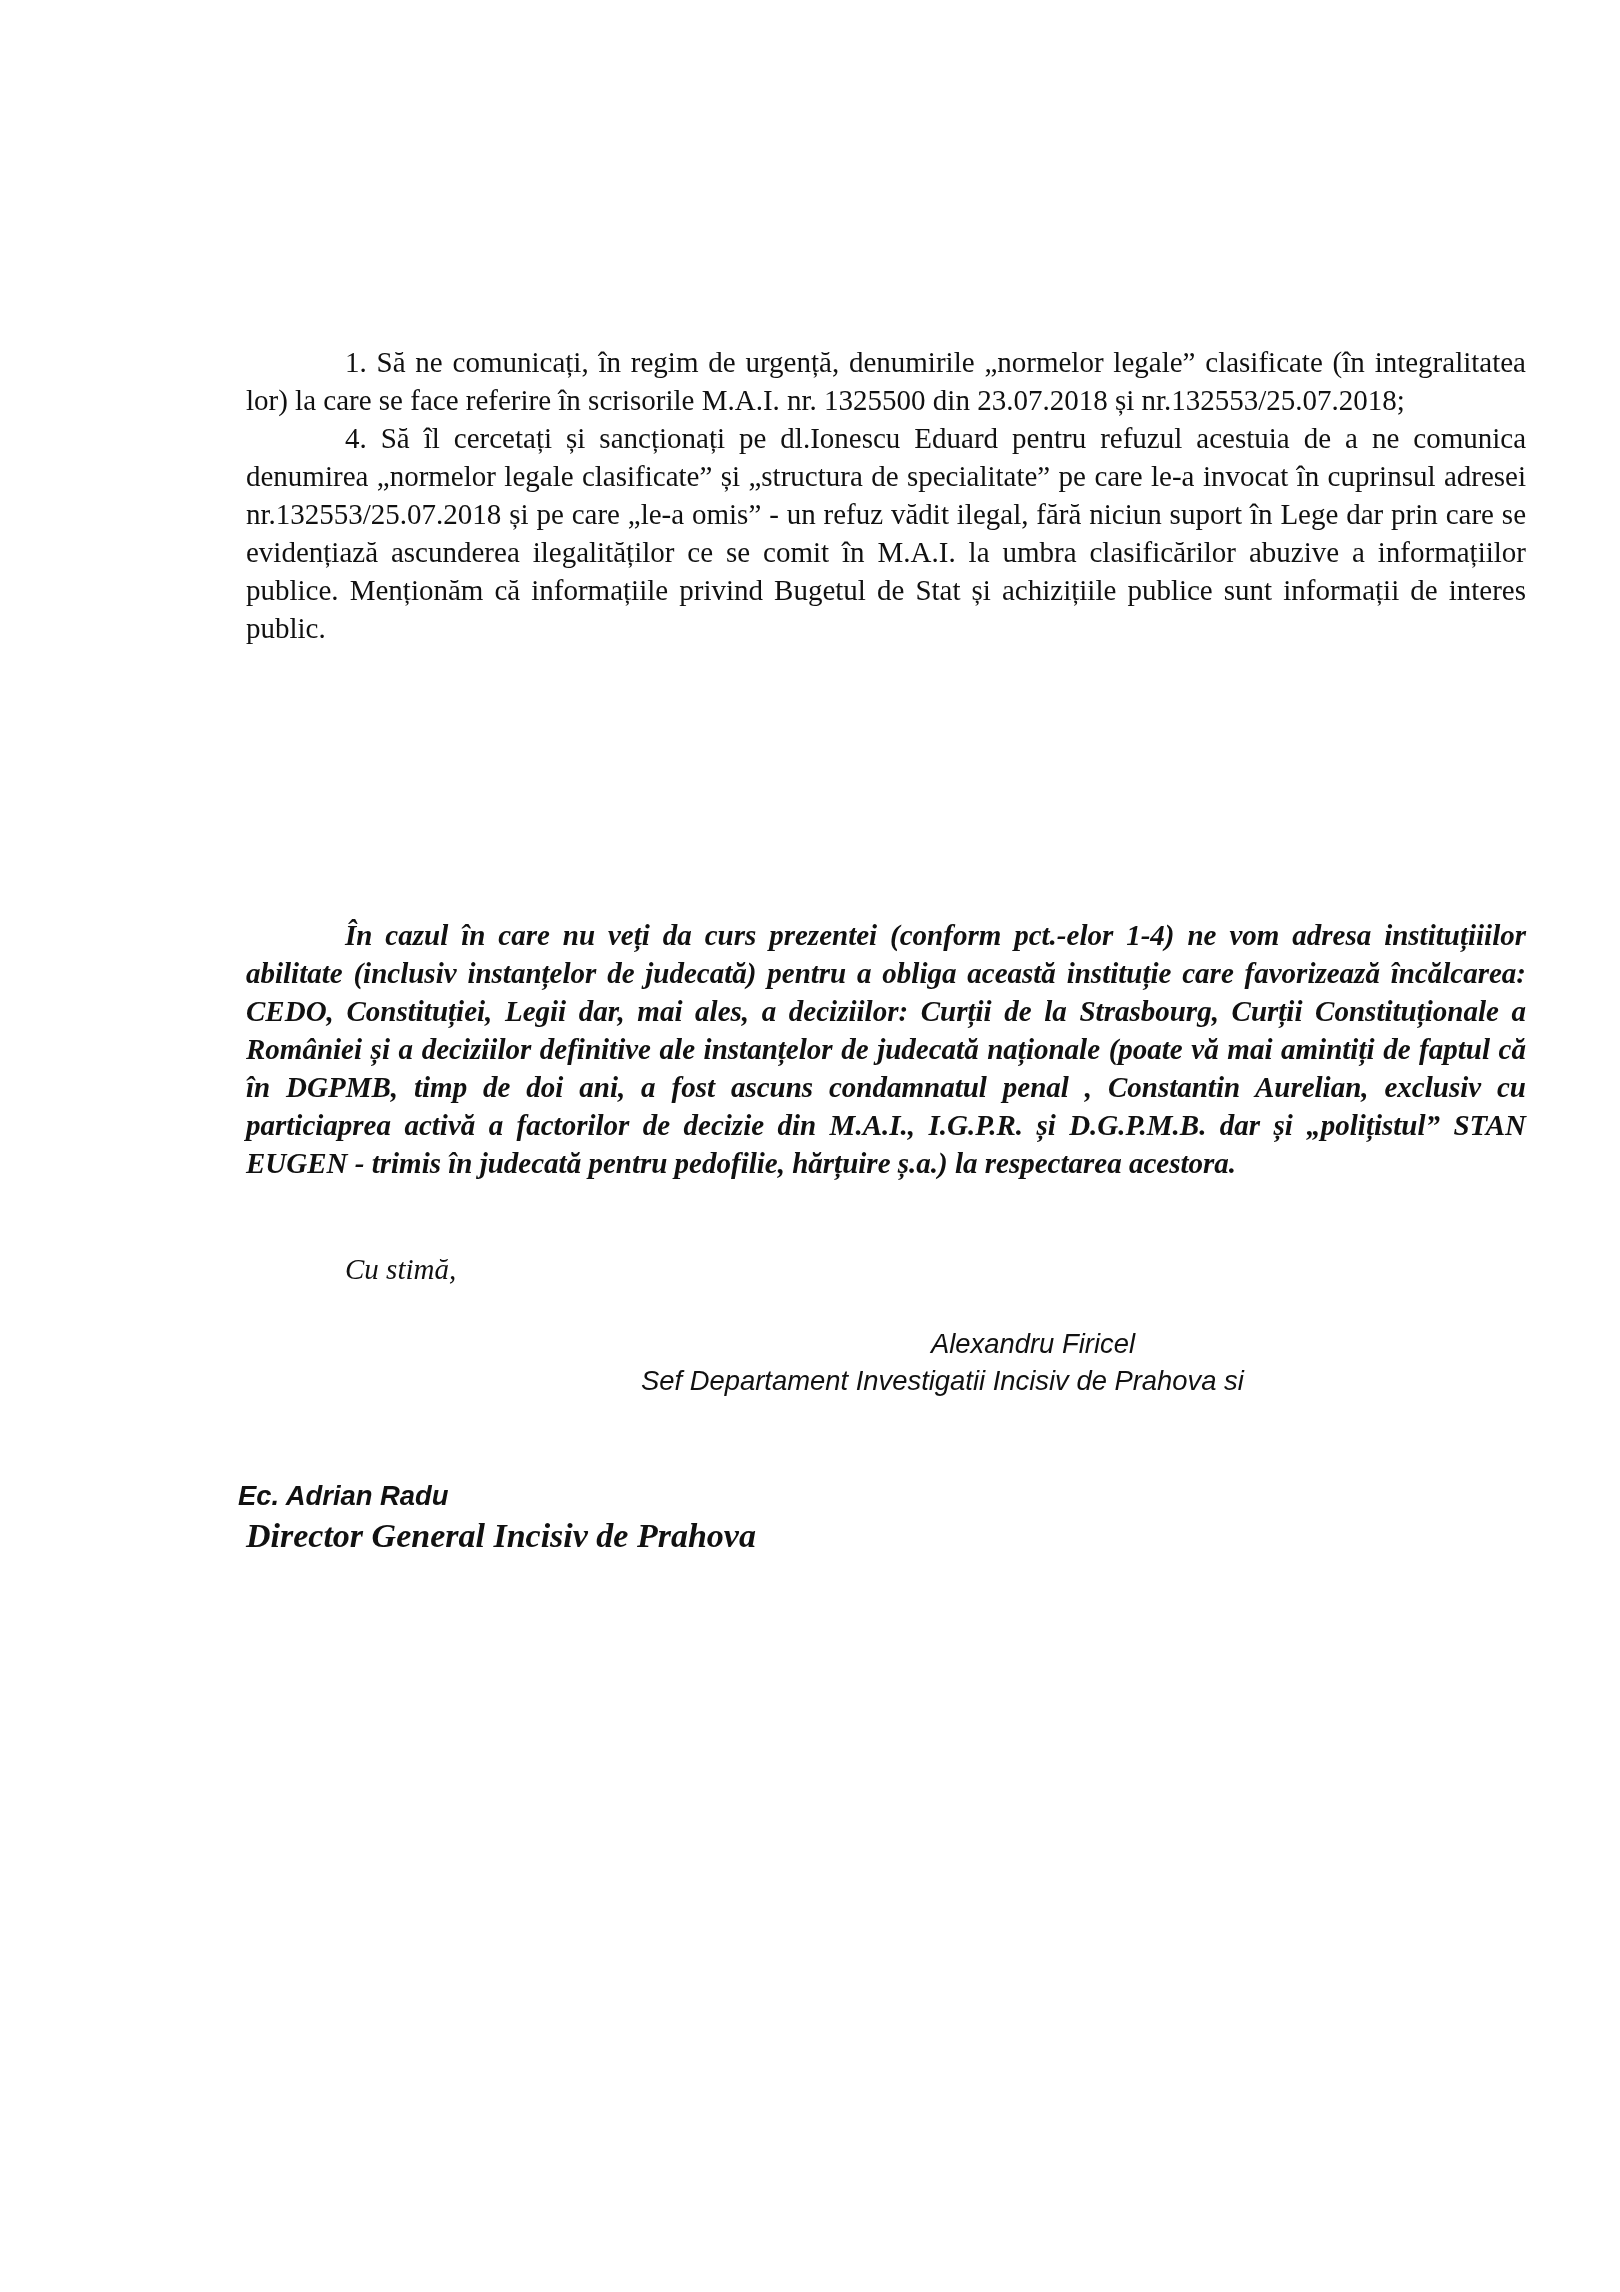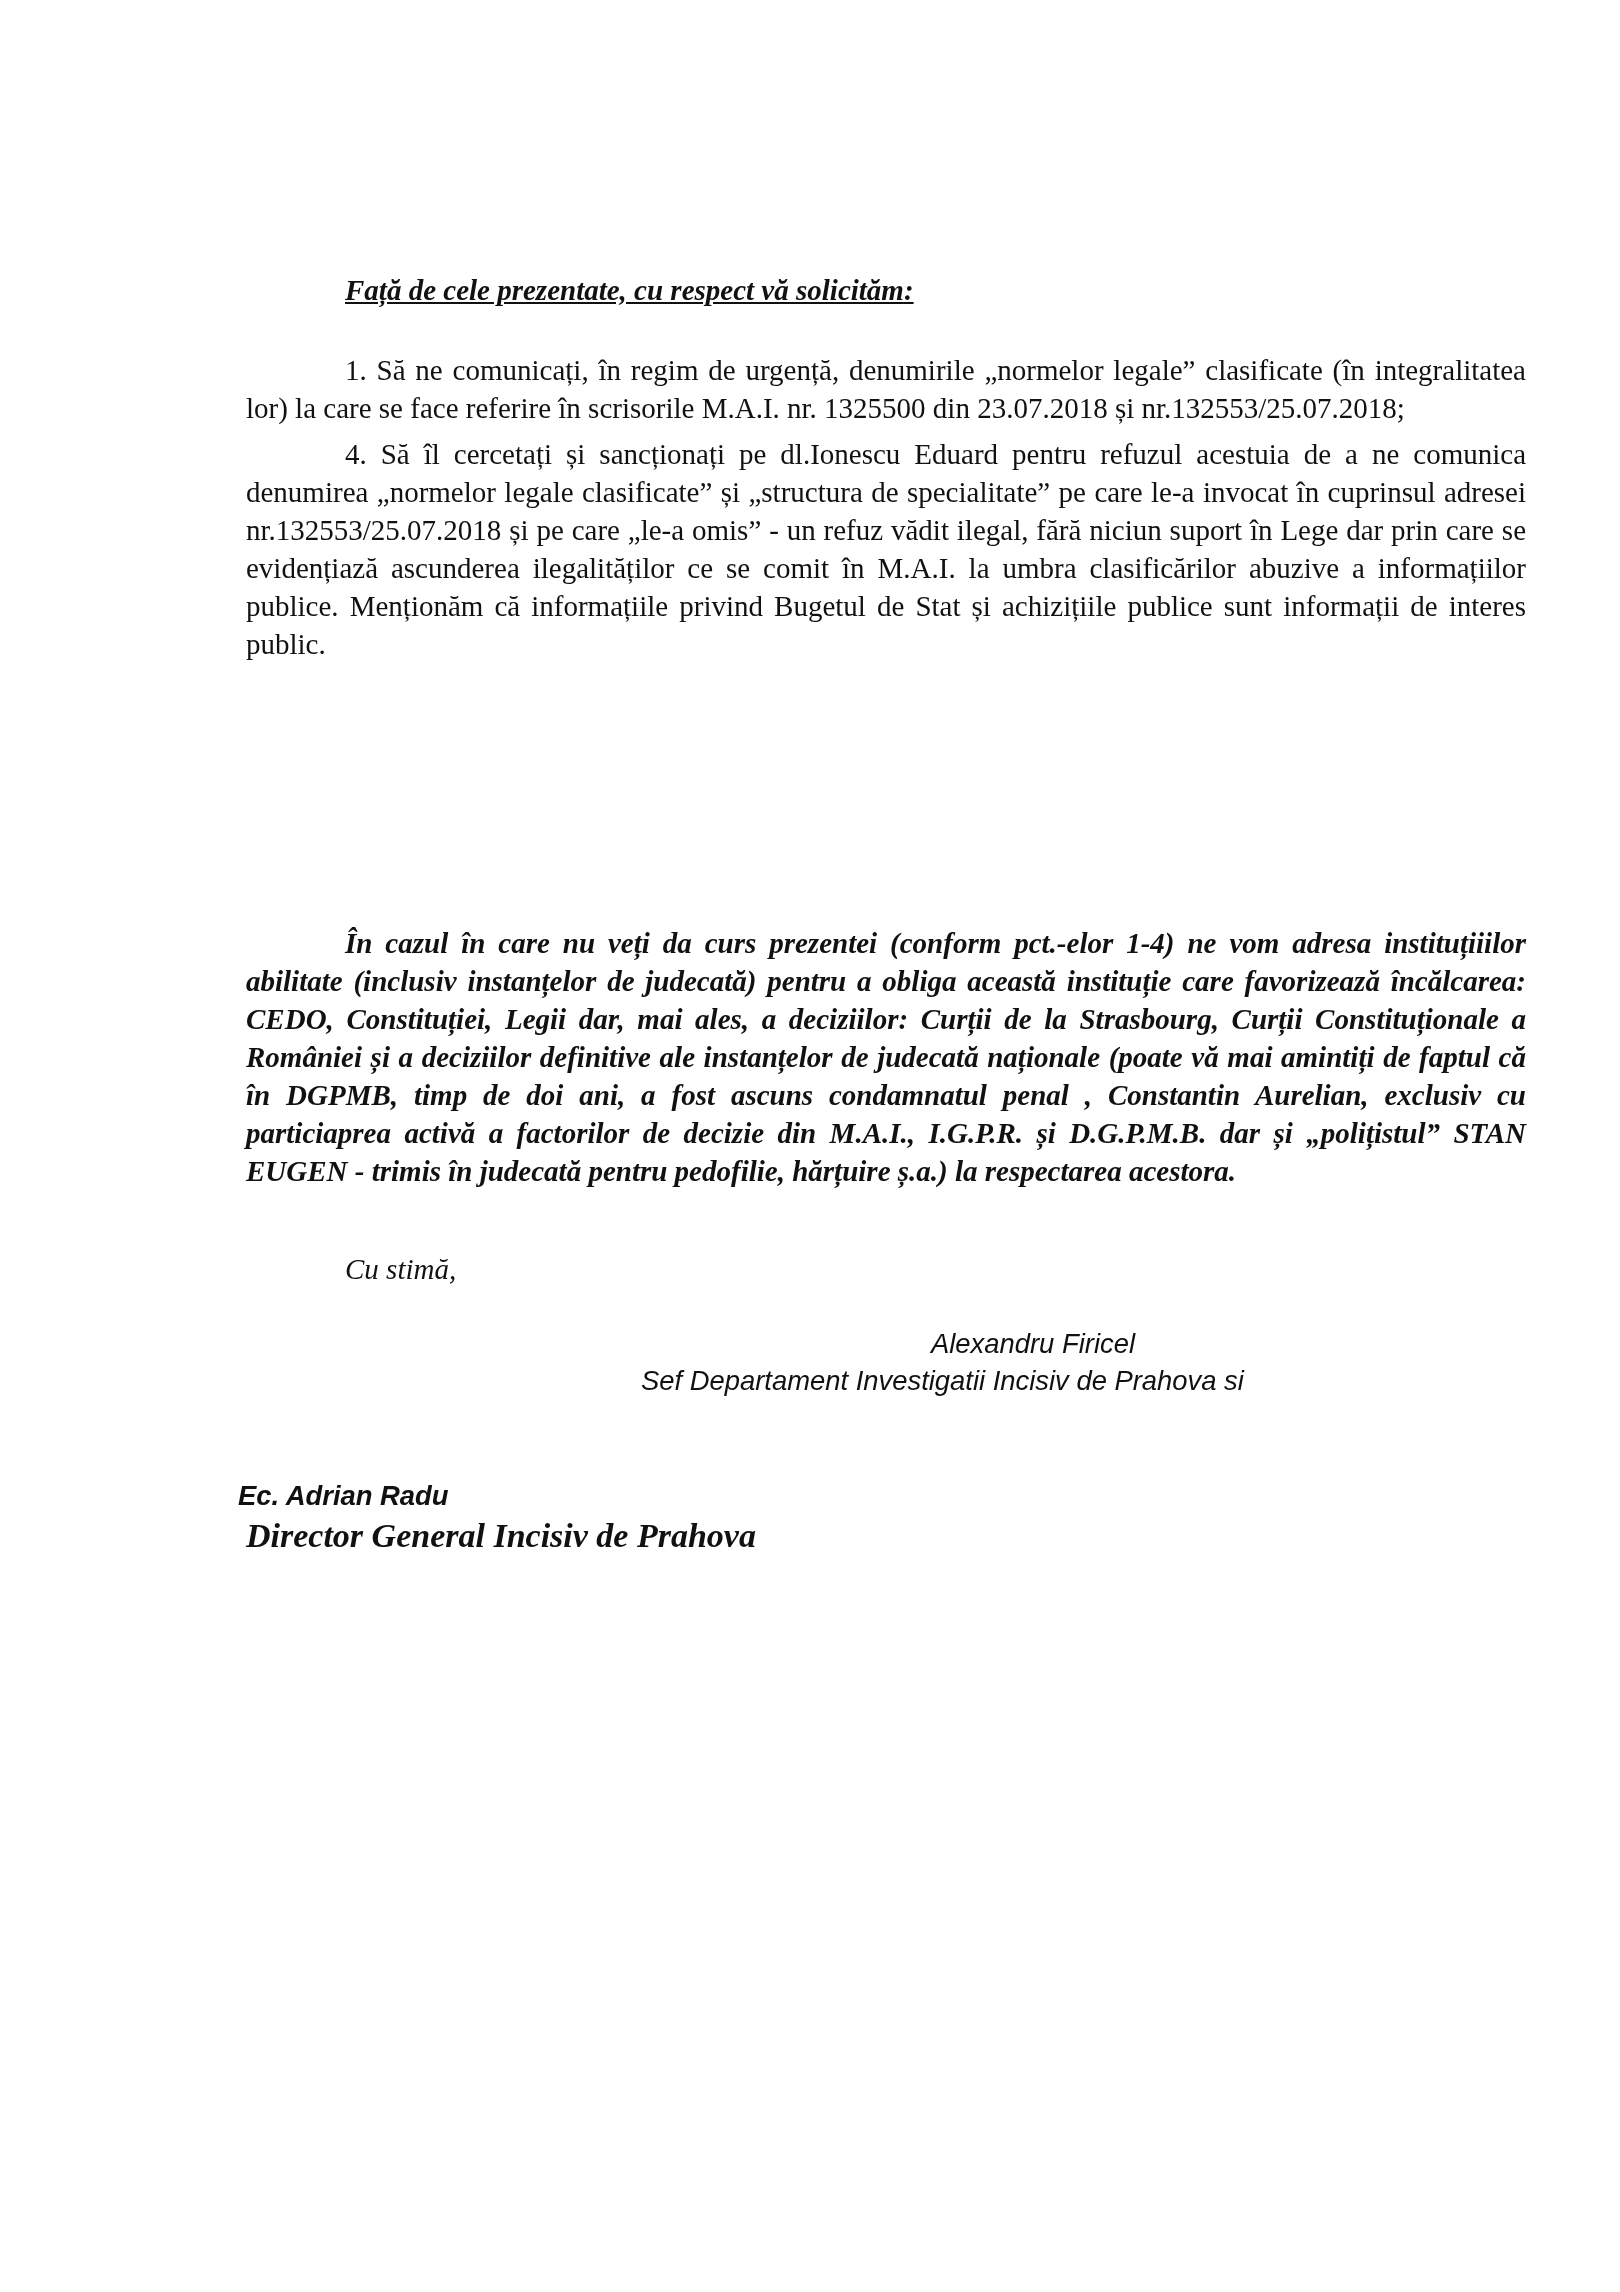--- a/index.html
+++ b/index.html
@@ -3,38 +3,37 @@
 <meta charset="utf-8">
 <style>
   html, body { margin: 0; padding: 0; background: #ffffff; }
   body { width: 1620px; height: 2293px; position: relative; color: #111; }
   .page { position: absolute; left: 0; top: 0; width: 1620px; height: 2293px; background: #fff; }
   .serif { font-family: "Liberation Serif", "DejaVu Serif", serif; font-size: 29px; }
   .text-block { position: absolute; left: 246px; width: 1280px; }
   .heading { position: absolute; left: 345px; top: 274px; font-family: "Liberation Serif", serif; font-size: 29px; font-weight: bold; font-style: italic; text-decoration: underline; }
   .heading .colon { text-decoration: none; }
   p { margin: 0; text-align: justify; line-height: 38px; }
-  .indent { text-indent: 99px; margin-top: 8px; }
+  .indent { text-indent: 99px; }
   .list { top: 343px; }
   .bold-under { font-weight: bold; text-decoration: underline; }
   sup { font-size: 14.7px; line-height: 0; vertical-align: super; }
   .closing { top: 916px; font-weight: bold; font-style: italic; }
   .closing p { line-height: 38px; }
   .cu-stima { position: absolute; left: 345px; top: 1253px; font-family: "Liberation Serif", serif; font-style: italic; font-size: 29px; }
   .sig1-name { position: absolute; left: 931px; top: 1328px; font-family: "Liberation Sans", sans-serif; font-style: italic; font-size: 27.4px; }
   .sig1-title { position: absolute; left: 641px; top: 1365px; font-family: "Liberation Sans", sans-serif; font-style: italic; font-size: 27.4px; }
   .sig2-name { position: absolute; left: 238px; top: 1480px; font-family: "Liberation Sans", sans-serif; font-style: italic; font-weight: bold; font-size: 27.4px; }
   .sig2-title { position: absolute; left: 246px; top: 1517px; font-family: Liberation Serif, serif; font-style: italic; font-weight: bold; font-size: 34px; }
 </style>
 </head>
 <body>
 
 <div class="page">
 
-  <div class="heading"><span>Față de cele prezentate, cu respect vă solicităm</span><span class="colon">:</span></div>
 
   <div class="text-block serif list">
     <p class="indent">1. Să ne comunicați, în regim de urgență, denumirile „normelor legale” clasificate (în integralitatea lor) la care se face referire în scrisorile M.A.I. nr. 1325500 din 23.07.2018 și nr.132553/25.07.2018;</p>
     <p class="indent">4. Să îl cercetați și sancționați pe dl.Ionescu Eduard pentru refuzul acestuia de a ne comunica denumirea „normelor legale clasificate” și „structura de specialitate” pe care le-a invocat în cuprinsul adresei nr.132553/25.07.2018 și pe care „le-a omis” - un refuz vădit ilegal, fără niciun suport în Lege dar prin care se evidențiază ascunderea ilegalităților ce se comit în M.A.I. la umbra clasificărilor abuzive a informațiilor publice. Menționăm că informațiile privind Bugetul de Stat și achizițiile publice sunt informații de interes public.</p>
   </div>
 
   <div class="text-block serif closing">
     <p class="indent">În cazul în care nu veți da curs prezentei (conform pct.-elor 1-4) ne vom adresa instituțiiilor abilitate (inclusiv instanțelor de judecată) pentru a obliga această instituție care favorizează încălcarea: CEDO, Constituției, Legii dar, mai ales, a deciziilor: Curții de la Strasbourg, Curții Constituționale a României și a deciziilor definitive ale instanțelor de judecată naționale (poate vă mai amintiți de faptul că în DGPMB, timp de doi ani, a fost ascuns condamnatul penal , Constantin Aurelian, exclusiv cu particiaprea activă a factorilor de decizie din M.A.I., I.G.P.R. și D.G.P.M.B. dar și „polițistul” STAN EUGEN - trimis în judecată pentru pedofilie, hărțuire ș.a.) la respectarea acestora.</p>
   </div>
 

